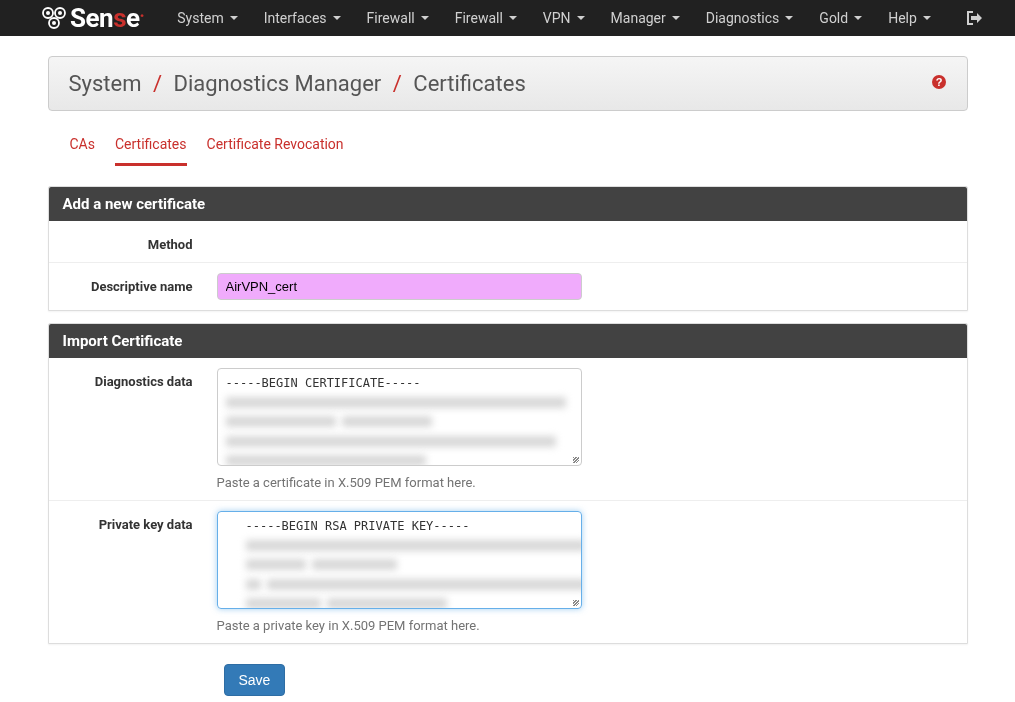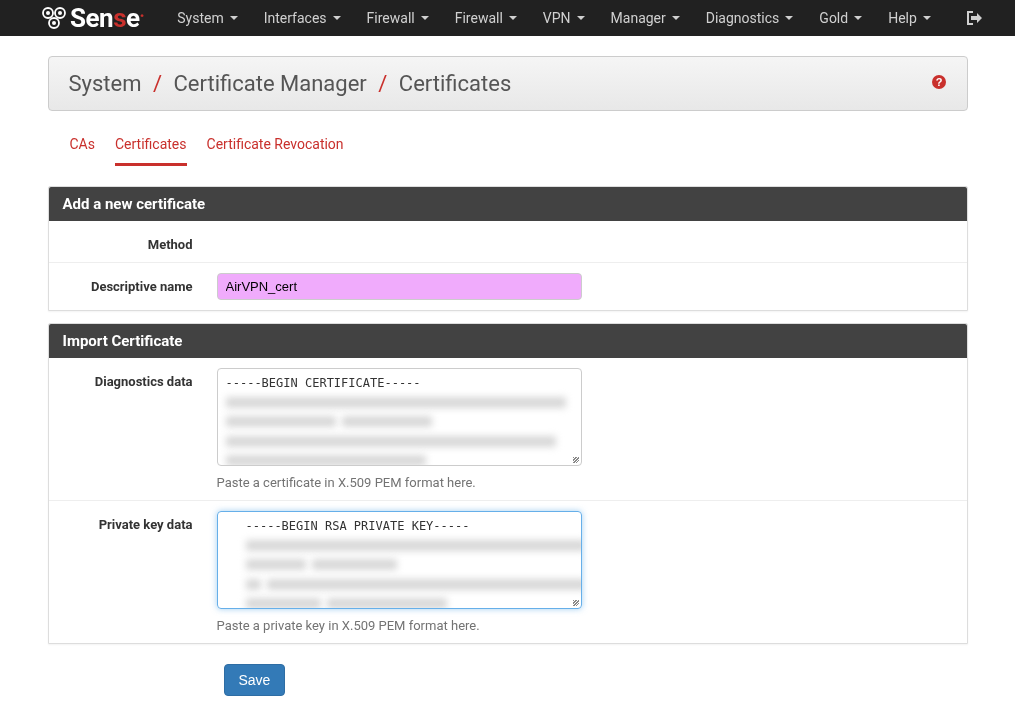--- a/index.html
+++ b/index.html
@@ -132,21 +132,21 @@
     </a>
       </li>
   </ul>
 </nav>
 
 <div class="content">
   <div class="header-panel">
     <div class="breadcrumb">
       <a href="#">System</a>
       <span class="sep">/</span>
-      <a href="#">Certificate Manager</a>
+      <a href="#">Diagnostics Manager</a>
       <span class="sep">/</span>
       <a href="#">Certificates</a>
     </div>
     <span class="help-badge">
       <svg width="16" height="16" viewBox="0 0 16 16">
           <circle cx="8" cy="8" r="7" fill="#c9302c"></circle>
           <text x="8" y="12" text-anchor="middle" fill="#fff" font-size="11" font-weight="bold" font-family="sans-serif">?</text>
         </svg>
     </span>
   </div>

